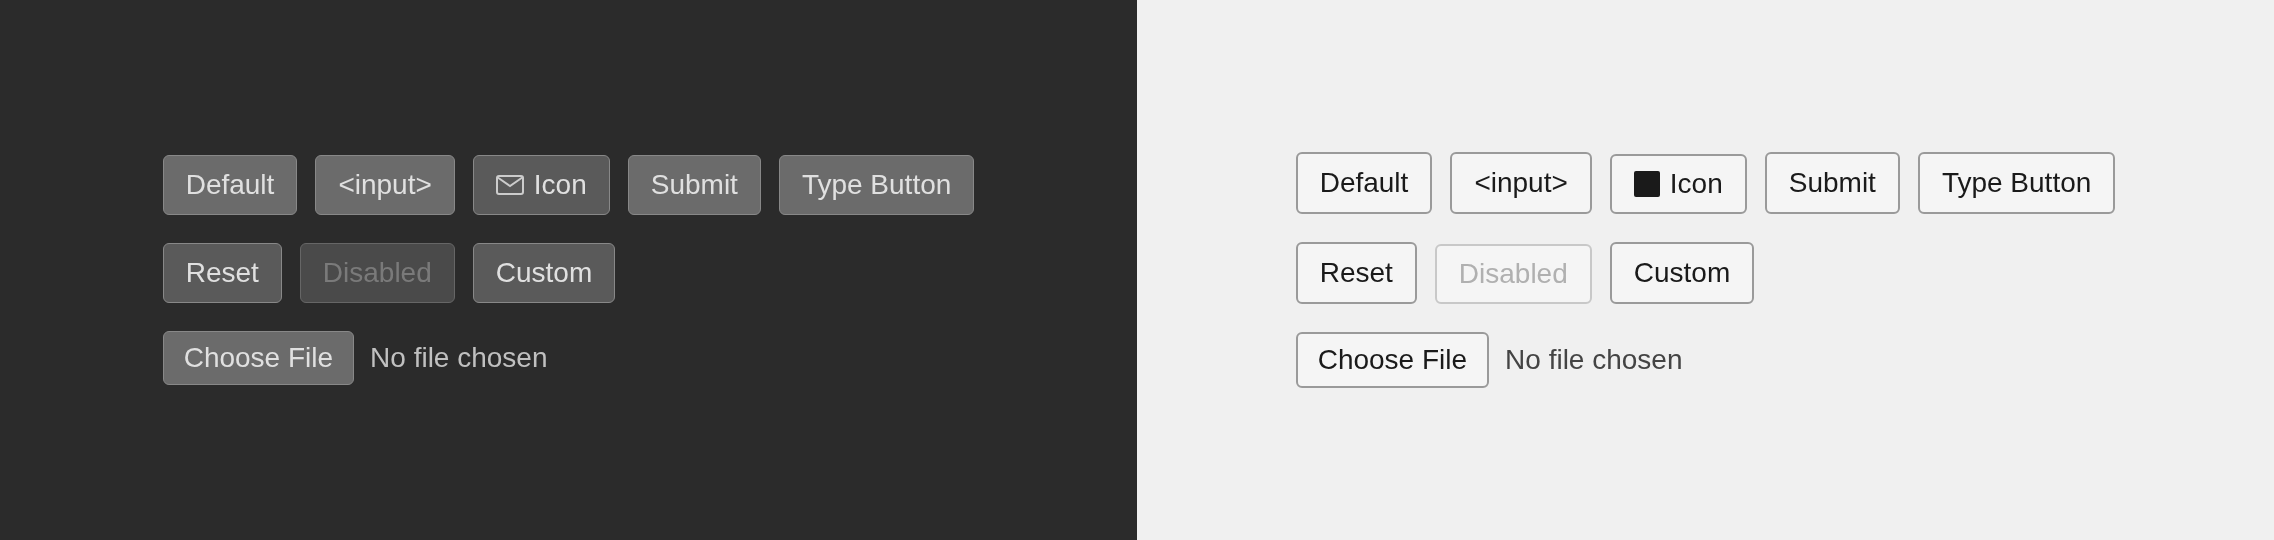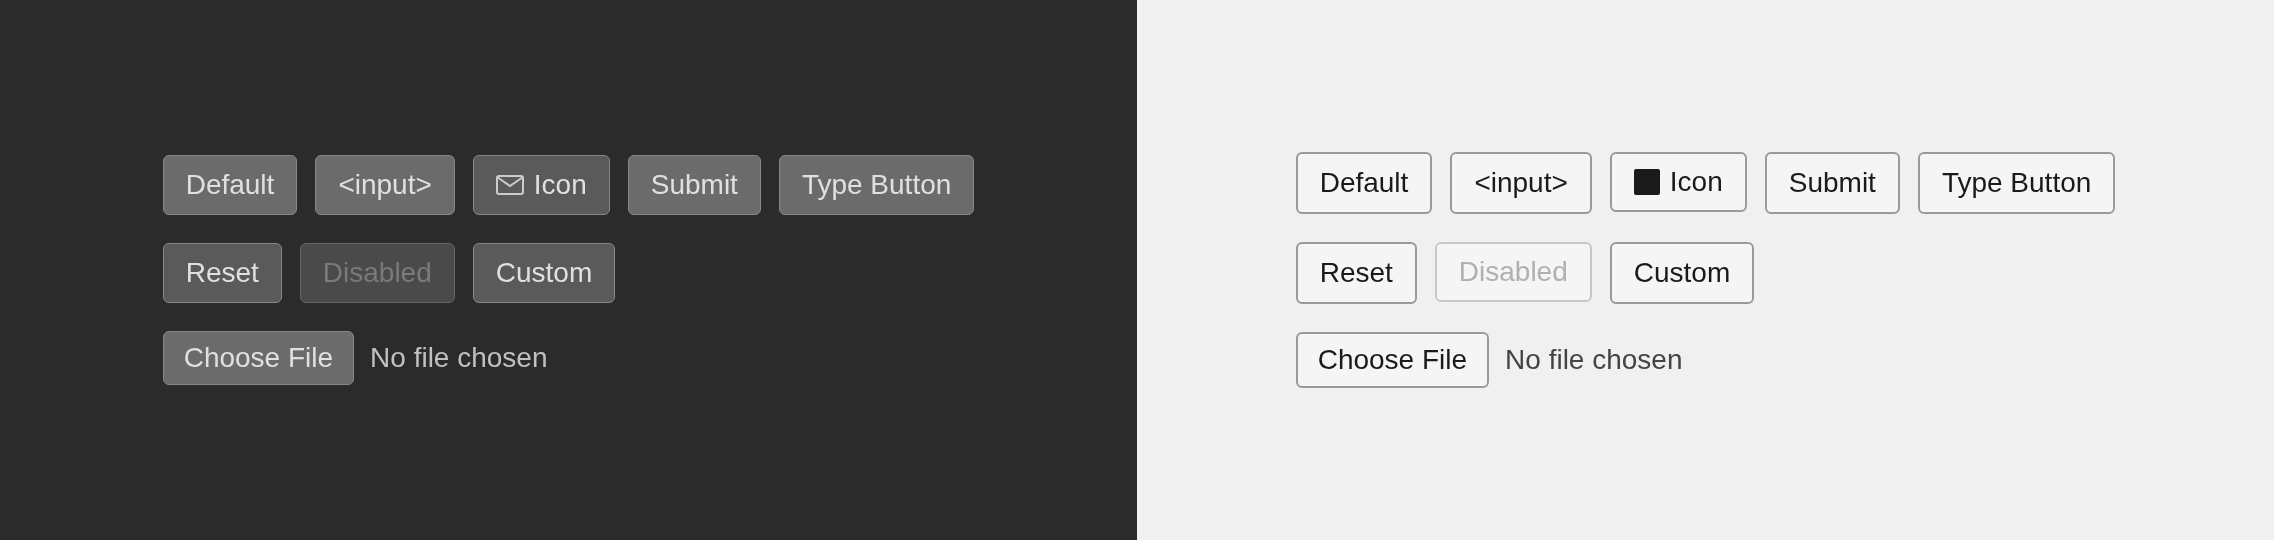--- a/index.html
+++ b/index.html
@@ -36,21 +36,21 @@
       display: flex;
       flex-direction: column;
       gap: 28px;
       align-items: flex-start;
     }
 
     .button-row {
       display: flex;
       flex-direction: row;
       gap: 18px;
-      align-items: flex-start;
+      align-items: flex-end;
     }
 
     
     .dark-btn {
       font-size: 28px;
       padding: 12px 22px;
       border-radius: 6px;
       cursor: pointer;
       font-family: inherit;
       font-weight: 500;

